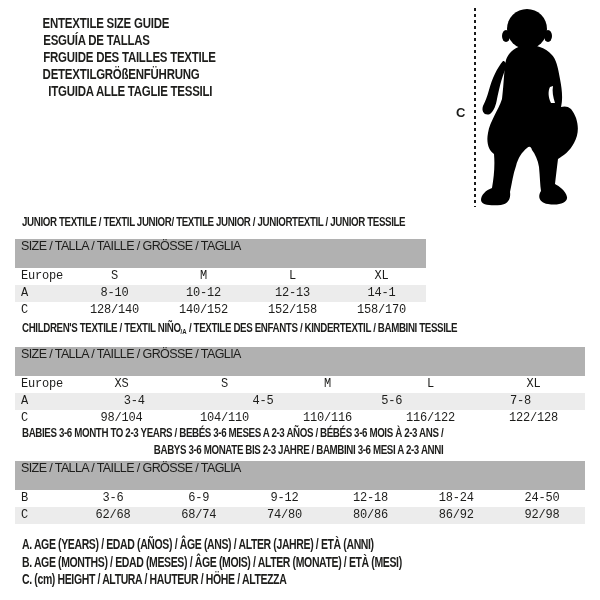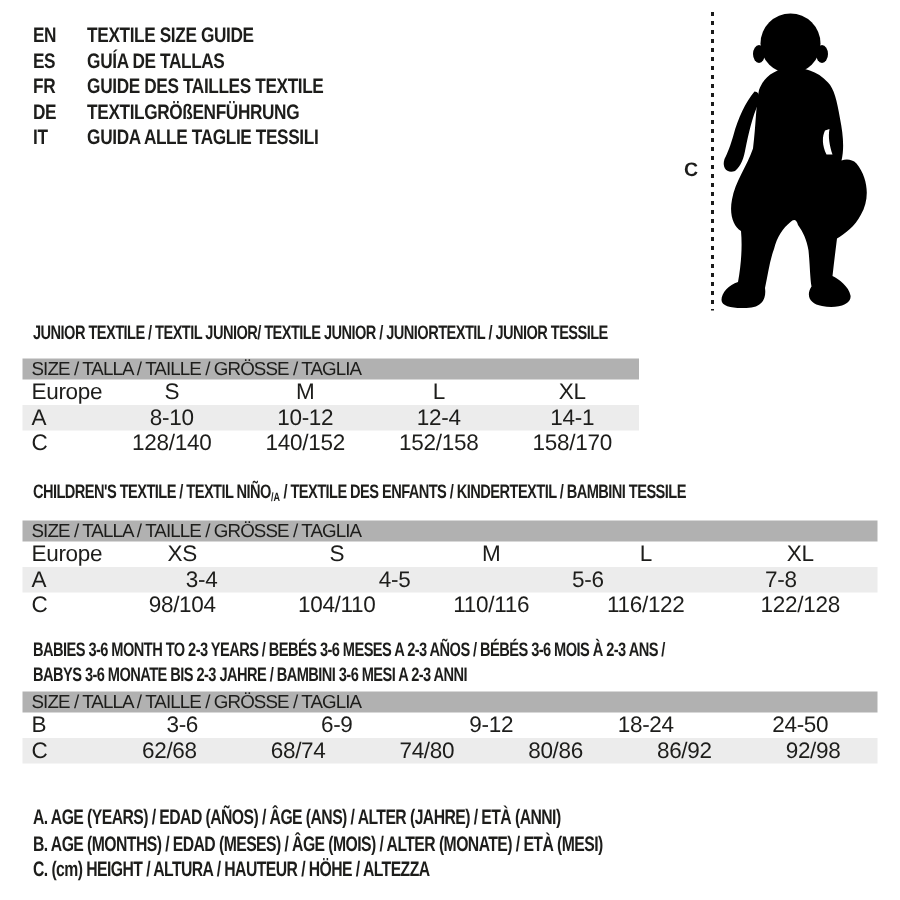--- a/index.html
+++ b/index.html
@@ -2,55 +2,55 @@
 <html><head>
 <meta charset="utf-8">
 <style>
   html,body{margin:0;padding:0;}
   body{
     width:600px;height:600px;position:relative;background:#ffffff;
     font-family:"Liberation Sans","DejaVu Sans",sans-serif;
     color:#1d1d1b;overflow:hidden;
   }
   
-  .lang-block{position:absolute;left:22px;top:15px;}
+  .lang-block{position:absolute;left:22px;top:15px;text-align:right;}
   .lang-row{
     display:flex;line-height:17px;font-size:14px;font-weight:bold;
     letter-spacing:-0.3px;transform:scaleX(0.82);transform-origin:0 0;
     white-space:nowrap;
   }
   .lang-code{width:44px;flex:0 0 44px;}
   
   .measure-line{
     position:absolute;left:474px;top:8px;width:2px;height:199px;
     background:repeating-linear-gradient(to bottom,#1a1a1a 0 3px,transparent 3px 6px);
   }
   .measure-label{
     position:absolute;left:456px;top:105px;font-size:13px;font-weight:bold;
   }
   .silhouette{position:absolute;left:479px;top:7px;}
   
   .sec-title{position:absolute;left:22px;font-size:13px;font-weight:bold;
-    letter-spacing:-0.5px;line-height:17px;}
+    letter-spacing:-0.5px;line-height:17px;text-align:right;}
   .sec-title .title-line{transform:scaleX(0.75);transform-origin:0 0;white-space:nowrap;}
   .sub{font-size:8px;vertical-align:-2px;letter-spacing:0;}
   #title-0{top:213px;}
   #title-1{top:319px;}
   #title-2{top:424px;}
   
   .size-table{position:absolute;left:15px;}
   #table-0{top:239px;width:411px;}
   #table-1{top:347px;width:570px;}
   #table-2{top:461px;width:570px;}
   .band{
-    height:14px;line-height:15px;background:#b1b1b1;color:#1d1d1b;
+    height:29px;line-height:15px;background:#b1b1b1;color:#1d1d1b;
     font-size:12.5px;letter-spacing:-0.6px;padding-left:6px;box-sizing:border-box;
     white-space:nowrap;overflow:hidden;
   }
-  .trow{display:flex;height:17px;line-height:17px;font-size:15px;letter-spacing:-0.2px;}
+  .trow{display:flex;height:17px;line-height:17px;font-size:12px;letter-spacing:-0.2px;font-family:Liberation Mono, monospace;}
   .tbody .trow:nth-child(2){background:#ececec;}
   .c0{flex:0 0 55px;padding-left:6px;box-sizing:border-box;}
   .cc{flex:1;text-align:center;}
   
   .notes{position:absolute;left:22px;top:536px;font-size:14px;font-weight:bold;
     letter-spacing:-0.5px;line-height:17.5px;}
   .note-line{transform:scaleX(0.75);transform-origin:0 0;white-space:nowrap;}
 </style>
 </head>
 <body>
@@ -133,21 +133,21 @@
           <div class="c0">Europe</div>
           <div class="cc">S</div>
           <div class="cc">M</div>
           <div class="cc">L</div>
           <div class="cc">XL</div>
         </div>
         <div class="trow">
           <div class="c0">A</div>
           <div class="cc">8-10</div>
           <div class="cc">10-12</div>
-          <div class="cc">12-4</div>
+          <div class="cc">12-13</div>
           <div class="cc">14-1</div>
         </div>
         <div class="trow">
           <div class="c0">C</div>
           <div class="cc">128/140</div>
           <div class="cc">140/152</div>
           <div class="cc">152/158</div>
           <div class="cc">158/170</div>
         </div>
       </div>
@@ -190,20 +190,21 @@
       <div class="title-line"><span>BABYS 3-6 MONATE BIS 2-3 JAHRE / BAMBINI 3-6 MESI A 2-3 ANNI</span></div>
     </div>
   <div class="size-table" id="table-2">
       <div class="band">SIZE / TALLA / TAILLE / GRÖSSE / TAGLIA</div>
       <div class="tbody">
         <div class="trow">
           <div class="c0">B</div>
           <div class="cc">3-6</div>
           <div class="cc">6-9</div>
           <div class="cc">9-12</div>
+          <div class="cc">12-18</div>
           <div class="cc">18-24</div>
           <div class="cc">24-50</div>
         </div>
         <div class="trow">
           <div class="c0">C</div>
           <div class="cc">62/68</div>
           <div class="cc">68/74</div>
           <div class="cc">74/80</div>
           <div class="cc">80/86</div>
           <div class="cc">86/92</div>

